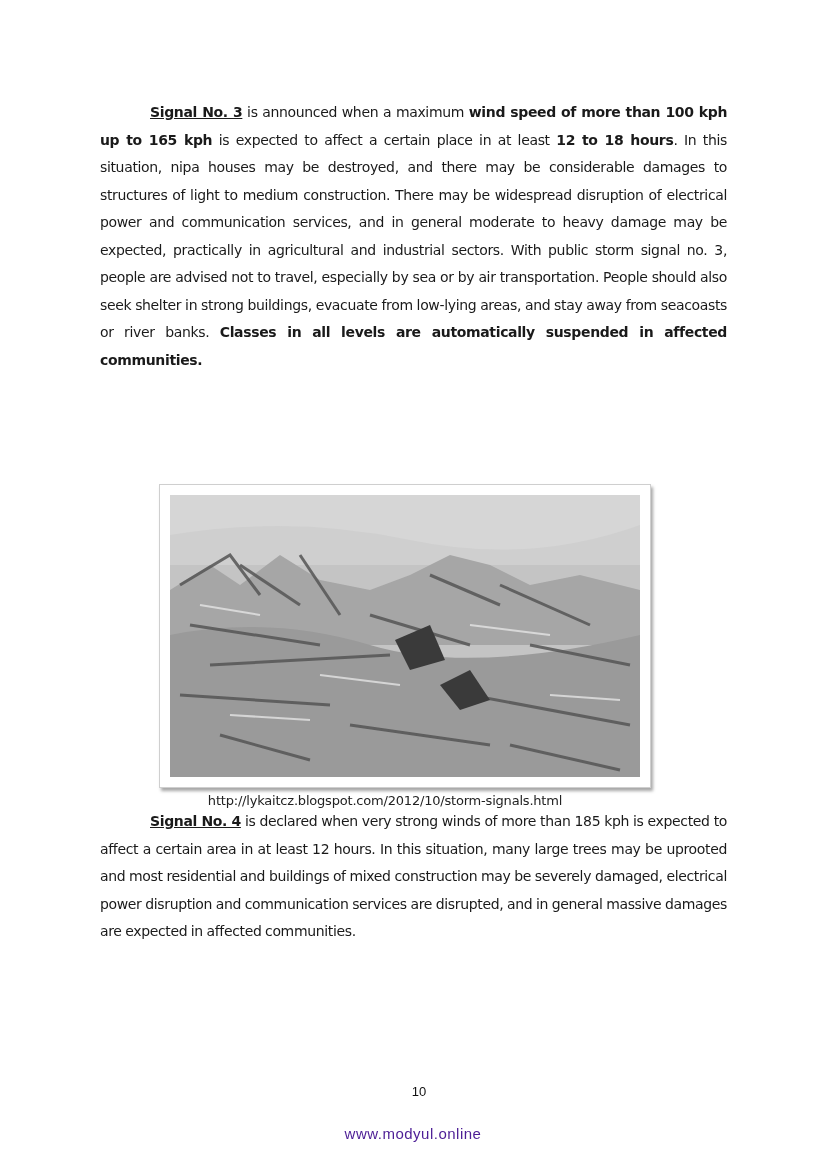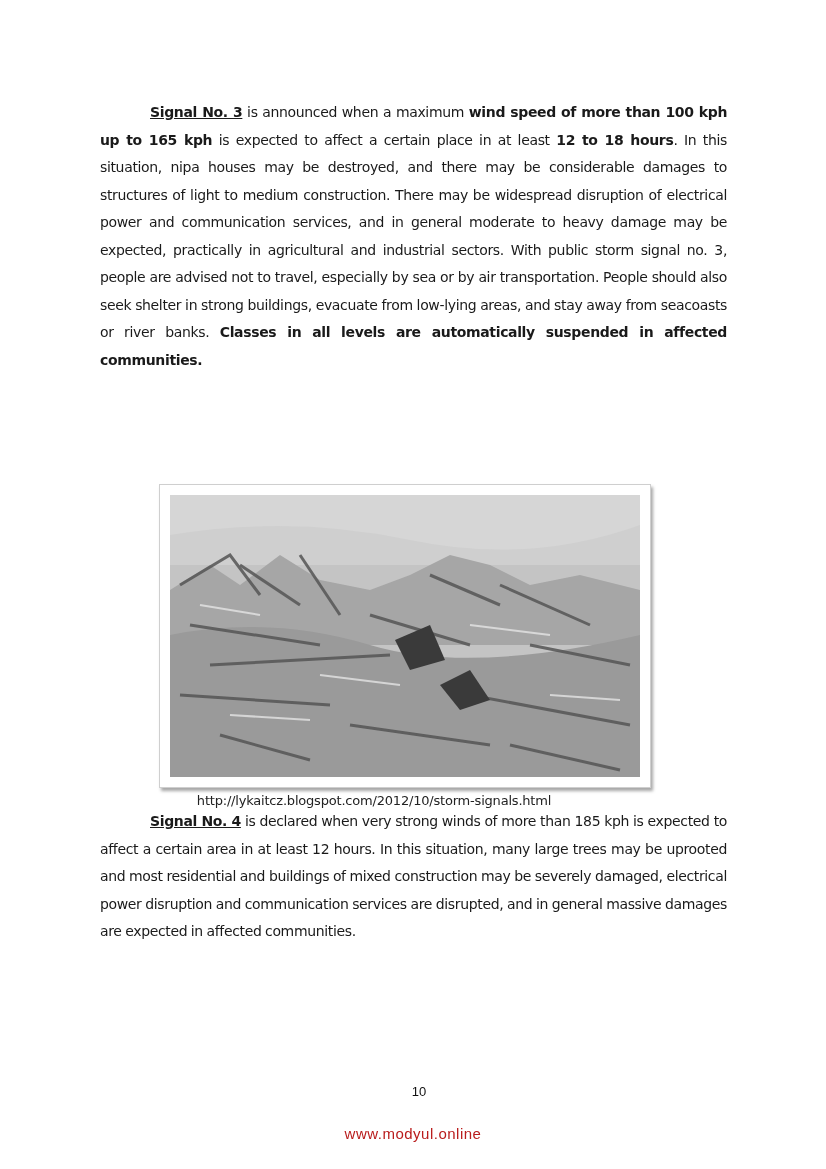--- a/index.html
+++ b/index.html
@@ -11,26 +11,26 @@
   .para b { font-weight: bold; }
   .indent { display: inline-block; width: 50px; }
   .sig { font-weight: bold; text-decoration: underline; }
   #p1 { top: 99px; }
   #p2 { top: 808px; }
   .figure { position: absolute; left: 159px; top: 484px; width: 490px; height: 302px;
             background: #fff; border: 1px solid #cfcfcf;
             box-shadow: 2px 3px 3px rgba(0,0,0,0.35); }
   .photo { position: absolute; left: 10px; top: 10px; width: 470px; height: 282px; overflow: hidden;
            background: #bdbdbd; }
-  .caption { position: absolute; left: 0; width: 748px; top: 793px; text-align: center;
+  .caption { position: absolute; left: 11px; width: 748px; top: 793px; text-align: center;
              font-size: 13px; color: #222; letter-spacing: -0.2px; }
   .page-num { position: absolute; left: 6px; width: 826px; top: 1084px; text-align: center;
               font-size: 13px; color: #111; font-family: "Liberation Sans", sans-serif; }
   .watermark { position: absolute; left: 0; width: 826px; top: 1125px; text-align: center;
-               font-size: 15px; color: #b91c1c; letter-spacing: 0.5px;
+               font-size: 15px; color: #4c1d95; letter-spacing: 0.5px;
                font-family: "Liberation Sans", sans-serif; }
 </style>
 </head>
 <body>
 
 <div class="para" id="p1"><span class="indent"></span><span class="sig">Signal No. 3</span><span> is announced when a maximum </span><b>wind speed of more than 100 kph up to 165 kph</b><span> is expected to affect a certain place in at least </span><b>12 to 18 hours</b><span>. In this situation, nipa houses may be destroyed, and there may be considerable damages to structures of light to medium construction. There may be widespread disruption of electrical power and communication services, and in general moderate to heavy damage may be expected, practically in agricultural and industrial sectors. With public storm signal no. 3, people are advised not to travel, especially by sea or by air transportation. People should also seek shelter in strong buildings, evacuate from low-lying areas, and stay away from seacoasts or river banks. </span><b>Classes in all levels are automatically suspended in affected communities.</b></div>
 
 <div class="figure">
   <div class="photo" title="Grayscale photo of storm-damaged debris and collapsed structures">
     <svg width="470" height="282" viewBox="0 0 470 282">

